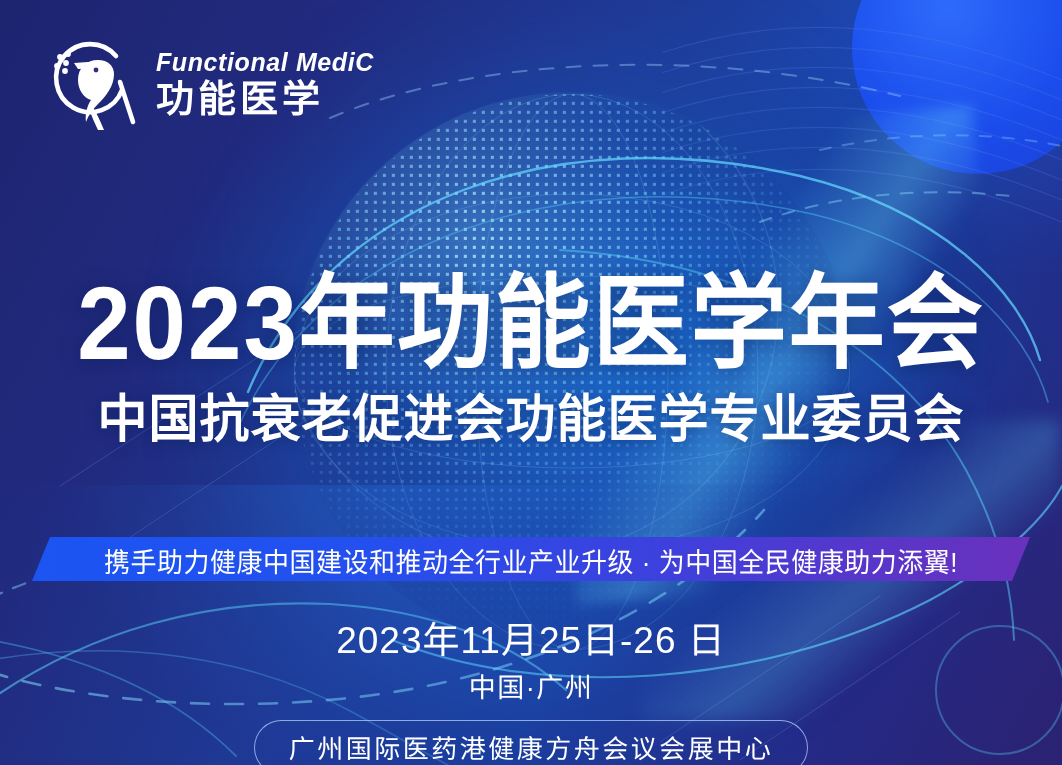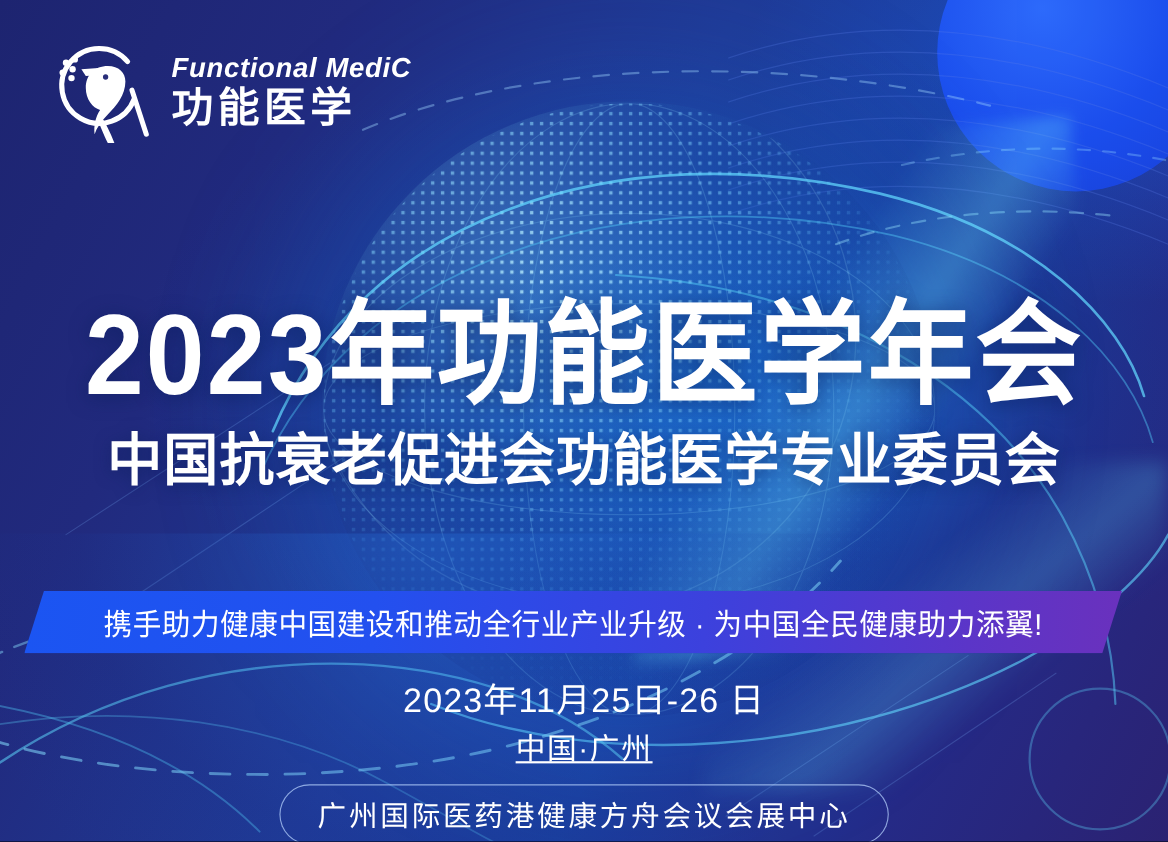--- a/index.html
+++ b/index.html
@@ -162,24 +162,24 @@
     line-height: 1.0;
     letter-spacing: 1px;
     white-space: nowrap;
     text-shadow: 0 2px 14px rgba(10,30,90,0.5);
     transform: scaleY(1.04);
   }
 
   
   .tagline-banner {
     position: absolute;
-    left: 22px;
+    left: 32px;
     top: 537px;
     width: 998px;
-    height: 57px;
+    height: 44px;
     background: linear-gradient(95deg, #1b55f2 0%, #2350ef 32%, #3c41dd 62%, #5b35c8 86%, #6a31bd 100%);
     clip-path: polygon(18px 0, 100% 0, calc(100% - 18px) 100%, 0 100%);
     display: flex;
     align-items: center;
     justify-content: center;
     z-index: 5;
     box-shadow: 0 6px 26px rgba(20,40,150,0.45);
   }
   .tagline-text {
     color: #ffffff;
@@ -194,35 +194,34 @@
   .footer {
     position: absolute;
     left: 0;
     right: 0;
     top: 618px;
     text-align: center;
     z-index: 5;
   }
   .event-date {
     color: #ffffff;
-    font-size: 31px;
+    font-size: 37px;
     font-weight: 400;
     letter-spacing: 1px;
     line-height: 1.25;
     white-space: nowrap;
   }
   .event-city {
     margin-top: 8px;
     color: #ffffff;
     font-size: 27px;
     font-weight: 400;
     letter-spacing: 1.5px;
     line-height: 1.25;
     white-space: nowrap;
-    text-decoration: underline;
   }
   .venue-pill {
     margin: 14px auto 0;
     display: inline-block;
     padding: 7px 34px 9px;
     border: 1.6px solid rgba(186,214,255,0.72);
     border-radius: 999px;
     color: #ffffff;
     font-size: 26px;
     font-weight: 400;

